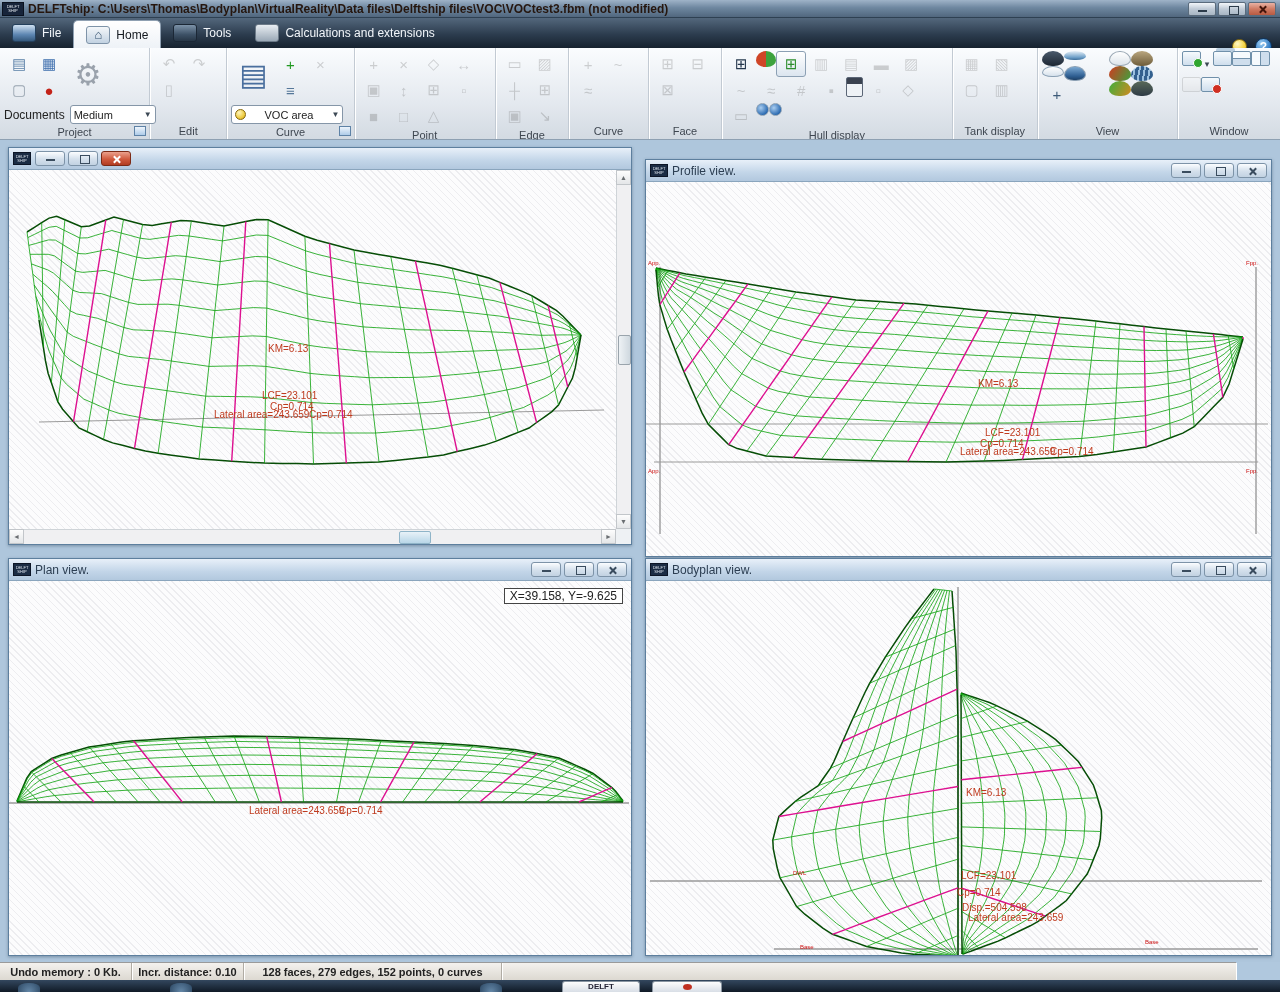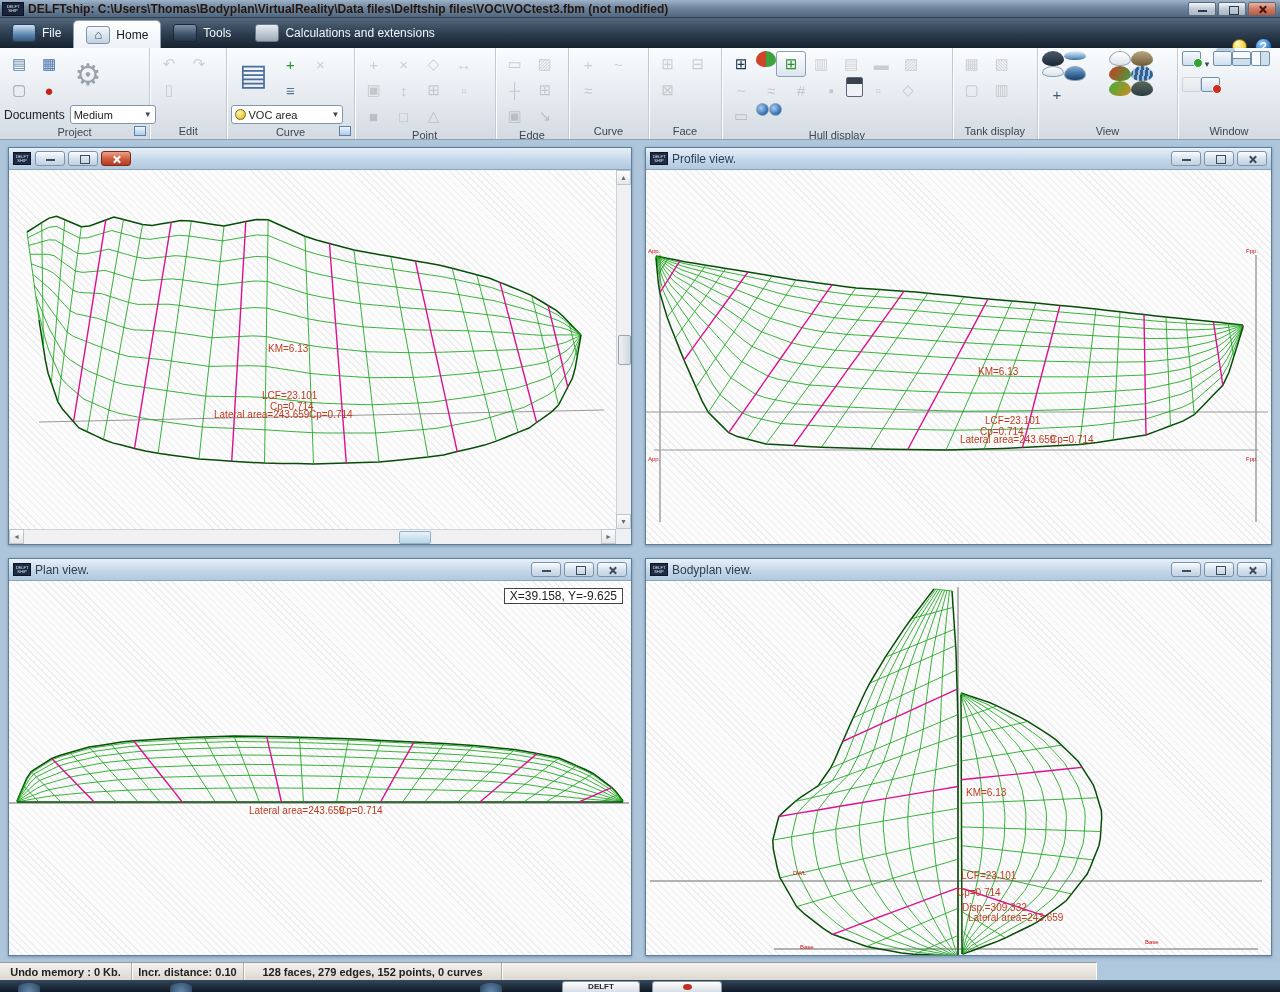--- a/index.html
+++ b/index.html
@@ -81,21 +81,21 @@
   .wic { width:19px !important; height:15px; border:1px solid #7090aa; border-radius:2px;
     background:linear-gradient(#f6fafd,#cfdeed); position:relative; color:transparent; }
   .win-new::after,.win-close::after { content:""; position:absolute; right:-3px; bottom:-3px;
     width:8px; height:8px; border-radius:50%; border:1px solid #fff; }
   .win-new::after { background:#2fa52f; } .win-close::after { background:#cf2f22; }
   .win-cascade { box-shadow:3px -3px 0 #b8cde0; }
   .win-tileh { background:linear-gradient(#f6fafd 45%,#7090aa 45% 55%,#cfdeed 55%); }
   .win-tilev { background:linear-gradient(90deg,#f6fafd 45%,#7090aa 45% 55%,#cfdeed 55%); }
   .win-drop { width:12px !important; color:#3c4854; font-size:9px; }
   .dd { height:19px; border:1px solid #8596a8; border-radius:3px; background:#fff;
-    display:flex; align-items:center; font-size:11px; color:#222; padding:0 3px; gap:2px; }
+    display:flex; align-items:center; font-size:11px; color:#222; padding:0 3px; gap:18px; }
   .dd .grow { flex:1; }
   .dd-arrow { font-size:8px; color:#3c4854; }
   .prow { display:flex; align-items:center; gap:5px; font-size:12px; color:#222; }
   .minibulb { width:11px; height:11px; border-radius:50%;
     background:radial-gradient(circle at 35% 30%, #fff6bd, #edc93a 65%, #b98f14); border:1px solid #86680e; }
 
   
   .mdi { position:absolute; left:0; top:140px; width:1280px; height:822px; background:#aec6dc; }
   .vwin { position:absolute; border:1px solid #5d7f9e; background:#eef1f4;
     box-shadow:0 1px 3px rgba(20,40,60,.35); }
@@ -127,21 +127,21 @@
   .sb-h { position:absolute; left:0; bottom:0; height:15px; right:15px; background:#f0f0f2;
     border-top:1px solid #cfd4d8; }
   .sb-btn { position:absolute; width:15px; height:15px; background:linear-gradient(#fdfdfd,#e4e6e8);
     border:1px solid #c2c6ca; color:#6a6e72; font-size:7px; display:flex; align-items:center; justify-content:center; }
   .sb-thumb-v { position:absolute; left:1px; width:13px; height:30px;
     background:linear-gradient(90deg,#eef2f5,#cfd8df); border:1px solid #9aa4ac; border-radius:2px; }
   .sb-thumb-h { position:absolute; top:1px; height:13px; width:32px;
     background:linear-gradient(#e8f2f8,#b8d6e8); border:1px solid #8fb4c8; border-radius:2px; }
 
   
-  .statusbar { position:absolute; left:0; top:962px; width:1096px; height:18px;
+  .statusbar { position:absolute; left:0; top:962px; width:1236px; height:18px;
     background:linear-gradient(#f4f2ee,#dcd8d1); border-top:1px solid #9a9a9a; display:flex; }
   .scell { border-right:1px solid #b0aca4; box-shadow:1px 0 0 #fff;
     display:flex; align-items:center; justify-content:center; font-size:11px; font-weight:bold; color:#222; }
 
   
   .taskbar { position:absolute; left:0; top:980px; width:1280px; height:12px;
     background:linear-gradient(#3c novotn, #000); background:linear-gradient(#33475e,#101a26); }
   .tb-orb { position:absolute; top:3px; width:22px; height:9px; border-radius:50% 50% 0 0;
     background:radial-gradient(circle at 50% 100%, #7aa3c8, #2c4a68); opacity:.8; }
   .tb-app { position:absolute; top:1px; height:11px; border:1px solid #8a96a2; border-bottom:none;
@@ -442,21 +442,21 @@
         <div class="sb-thumb-v" style="top:165px"></div>
         <div class="sb-btn" style="bottom:0;left:-1px">▼</div>
       </div>
       <div class="sb-h">
         <div class="sb-btn" style="left:0;top:-1px">◄</div>
         <div class="sb-thumb-h" style="left:390px"></div>
         <div class="sb-btn" style="right:0;top:-1px">►</div>
       </div>
     </div>
 
-    <div class="vwin" style="left:645px;top:7px;width:627px;height:398px">
+    <div class="vwin" style="left:645px;top:19px;width:627px;height:398px">
       <div class="vtitle">
         <span class="vlogo">
             <span>DELFT</span>
             <span>SHIP</span>
           </span>
         <span class="vtext">Profile view.</span>
         <span class="vbtns">
           <span class="vb vb-min"></span>
           <span class="vb vb-max"></span>
           <span class="vb vb-x"></span>
@@ -641,21 +641,21 @@
             <polyline points="359.5,356.8 354.3,353.8 348.5,350.2 342.3,346.5 335.9,342.7 329.3,338.7 322.6,334.7 315.8,330.6" fill="none" stroke="#07a007" stroke-width="0.8"></polyline>
             <polyline points="332.9,367.2 330.9,365.1 328.6,362.7 326.2,360.2 323.7,357.6 321.2,354.9 318.6,352.2 315.9,349.5" fill="none" stroke="#07a007" stroke-width="0.8"></polyline>
             <polyline points="317.0,373.0 316.9,373.0 316.7,373.0 316.6,373.0 316.5,373.0 316.3,373.0 316.2,373.0 316.0,373.0" fill="none" stroke="#07a007" stroke-width="0.8"></polyline>
           </svg>
         <span class="mk" style="left:147px;top:289px">DWL</span>
         <span class="mk" style="left:154px;top:363px">Base</span>
         <span class="mk" style="left:499px;top:358px">Base</span>
         <span class="ann" style="left:320px;top:206px">KM=6.13</span>
         <span class="ann" style="left:315px;top:289px">LCF=23.101</span>
         <span class="ann" style="left:311px;top:306px">Cp=0.714</span>
-        <span class="ann" style="left:316px;top:321px">Disp.=309.332</span>
+        <span class="ann" style="left:316px;top:321px">Disp.=504.598</span>
         <span class="ann" style="left:322px;top:331px">Lateral area=243.659</span>
       </div>
     </div>
   </div>
 
   <div class="statusbar">
     <div class="scell" style="width:132px">Undo memory : 0 Kb.</div>
     <div class="scell" style="width:112px">Incr. distance: 0.10</div>
     <div class="scell" style="width:258px">128 faces, 279 edges, 152 points, 0 curves</div>
     <div class="scell" style="flex:1;border-right:none"></div>

